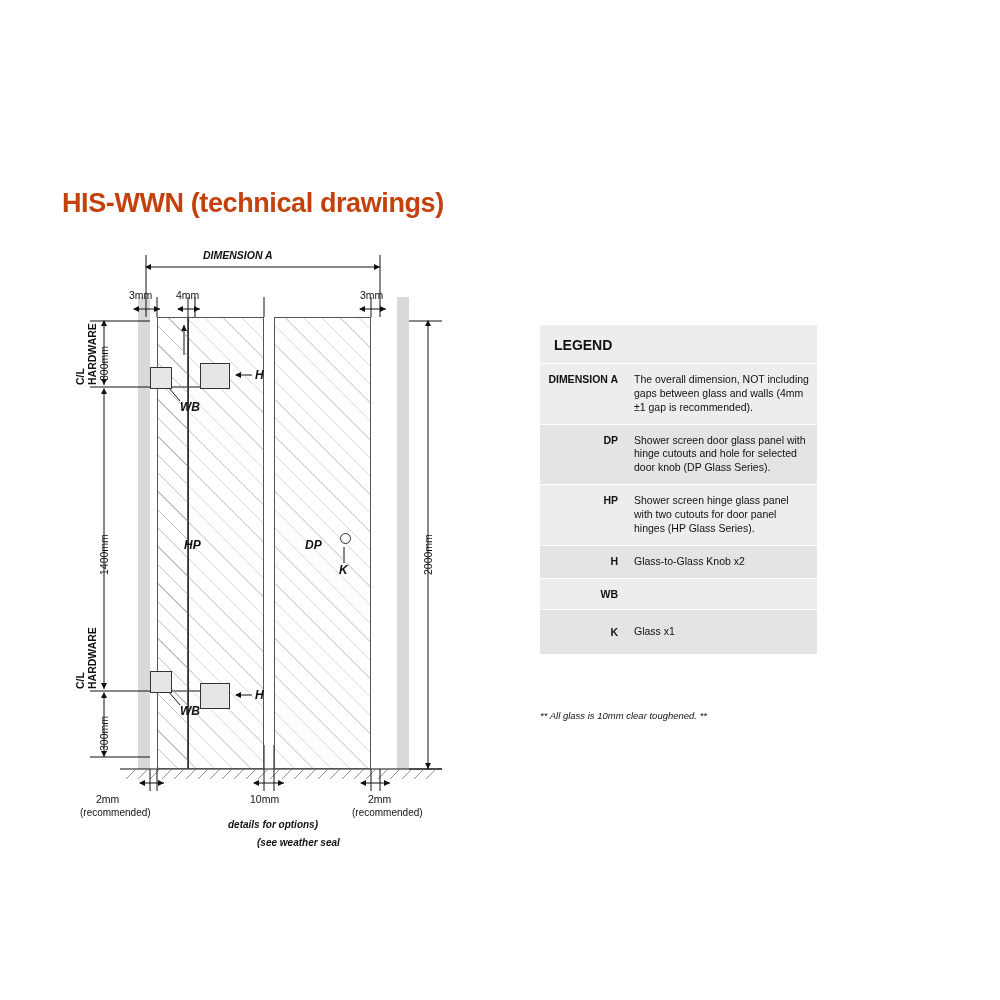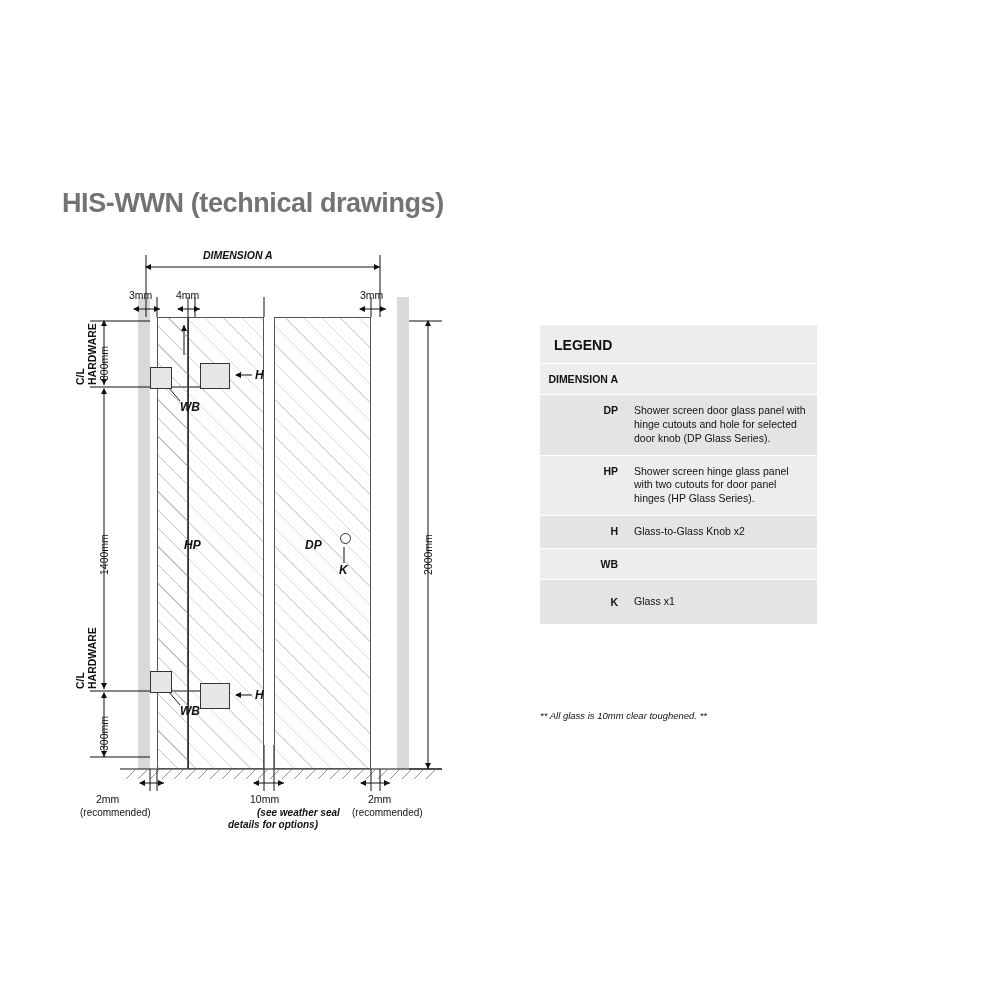--- a/index.html
+++ b/index.html
@@ -6,21 +6,21 @@
   body{
     width:1000px;height:1000px;background:#ffffff;
     font-family:"Liberation Sans", sans-serif;
     color:#111;
     position:relative;
     overflow:hidden;
   }
   .page-title{
     position:absolute;left:62px;top:188px;
     font-size:27px;font-weight:bold;letter-spacing:-0.4px;
-    color:#737373;
+    color:#c2410c;
   }
   
   .drawing{position:absolute;left:60px;top:245px;width:420px;height:600px;}
 
   .wall{position:absolute;background:#d9d9d9;}
   .glass{
     position:absolute;
     background:
       repeating-linear-gradient(45deg, rgba(150,150,150,.35) 0 1px, rgba(0,0,0,0) 1px 13px);
     border:1px solid #555;
@@ -196,31 +196,32 @@
   <div class="lbl lbl-i" style="left:245px;top:293px;font-size:12px;">DP</div>
   <div class="lbl lbl-i" style="left:195px;top:123px;font-size:12px;">H</div>
   <div class="lbl lbl-i" style="left:195px;top:443px;font-size:12px;">H</div>
   <div class="lbl lbl-i" style="left:120px;top:155px;font-size:12px;">WB</div>
   <div class="lbl lbl-i" style="left:120px;top:459px;font-size:12px;">WB</div>
   <div class="lbl lbl-i" style="left:279px;top:318px;font-size:12px;">K</div>
 
   <div class="lbl" style="left:36px;top:548px;">2mm</div>
   <div class="lbl lbl-small" style="left:20px;top:562px;">(recommended)</div>
   <div class="lbl" style="left:190px;top:548px;text-align:right;">10mm</div>
-  <div class="lbl lbl-small lbl-i" style="left:168px;top:562px;padding-left:29px;">(see weather seal</div>
+  <div class="lbl lbl-small lbl-i" style="left:168px;top:592px;padding-left:29px;">(see weather seal</div>
   <div class="lbl lbl-small lbl-i" style="left:168px;top:574px;">details for options)</div>
   <div class="lbl" style="left:308px;top:548px;">2mm</div>
   <div class="lbl lbl-small" style="left:292px;top:562px;">(recommended)</div>
 </div>
 
 <div class="legend">
   <div class="legend-title">LEGEND</div>
 
   <div class="legend-row">
     <div class="lg-key">DIMENSION A</div>
+    <div class="lg-val">The overall dimension, NOT including gaps between glass and walls (4mm ±1 gap is recommended).</div>
   </div>
   <div class="legend-row alt">
     <div class="lg-key">DP</div>
     <div class="lg-val">Shower screen door glass panel with hinge cutouts and hole for selected door knob (DP Glass Series).</div>
   </div>
   <div class="legend-row">
     <div class="lg-key">HP</div>
     <div class="lg-val">Shower screen hinge glass panel with two cutouts for door panel hinges (HP Glass Series).</div>
   </div>
   <div class="legend-row alt">

